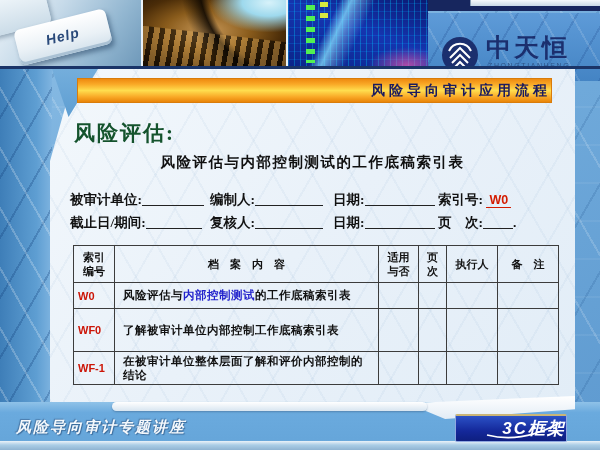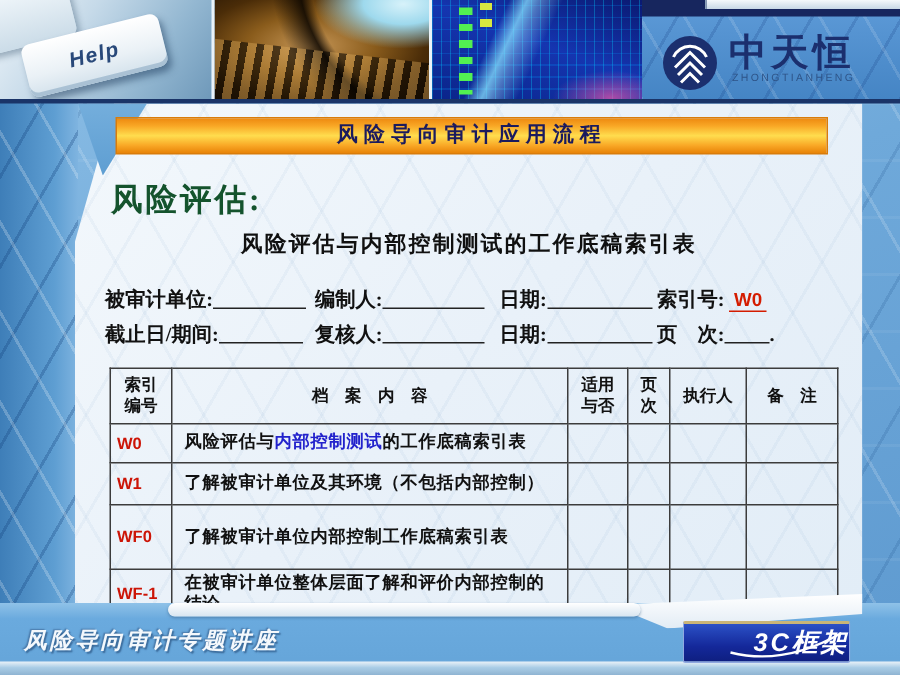--- a/index.html
+++ b/index.html
@@ -50,21 +50,21 @@
     background:
       radial-gradient(ellipse 55px 26px at 85% 96%, rgba(255,90,170,.65), transparent 70%),
       linear-gradient(115deg, transparent 30%, rgba(135,225,255,.75) 37%, rgba(170,235,255,.38) 42%, transparent 51%),
       repeating-linear-gradient(90deg, rgba(0,215,255,.32) 0 1px, transparent 1px 6px),
       repeating-linear-gradient(0deg, rgba(0,150,255,.22) 0 1px, transparent 1px 8px),
       linear-gradient(200deg, #0A1A72 0%, #1535B0 45%, #0A2488 100%); }
   .led-col { position:absolute; left:18px; top:5px; width:9px; height:58px;
     background:repeating-linear-gradient(180deg, #52F052 0 5px, transparent 5px 11px); }
   .led-col2 { position:absolute; left:32px; top:2px; width:8px; height:20px;
     background:repeating-linear-gradient(180deg, #D8E840 0 5px, transparent 5px 11px); }
-  .logo-zone { position:absolute; left:428px; top:0; width:172px; height:68px;
+  .logo-zone { position:absolute; left:428px; top:13px; width:172px; height:68px;
     background:
       repeating-linear-gradient(60deg, rgba(255,255,255,.13) 0 2px, transparent 2px 26px),
       repeating-linear-gradient(-60deg, rgba(20,60,130,.2) 0 2px, transparent 2px 26px),
       linear-gradient(180deg, #5E9BD8 0%, #4484C4 100%); }
   .brand-cn { position:absolute; left:58px; top:18px; font-family:"Liberation Serif", serif;
     font-weight:700; font-size:25px; color:#1B2F6E; letter-spacing:3px; }
   .brand-en { position:absolute; left:60px; top:49px; font-size:7px; color:#2E5488; letter-spacing:1.6px; }
   .logo-svg { position:absolute; left:13px; top:23px; }
   .top-navy { position:absolute; left:428px; top:0; width:172px; height:11px; background:#17265E; }
   .top-white { position:absolute; left:470px; top:0; width:130px; height:6px;
@@ -79,21 +79,21 @@
       repeating-linear-gradient(-60deg, rgba(120,160,200,.08) 0 2px, transparent 2px 34px),
       linear-gradient(135deg, #F3F8FC 0%, #E9F1F9 50%, #E2EDF7 100%);
     clip-path:polygon(26px 0, 100% 0, 100% 100%, 0 100%, 0 92px); }
   .notch { position:absolute; left:52px; top:69px; width:46px; height:48px;
     background:linear-gradient(180deg,#74AEDC,#5E9ED2);
     clip-path:polygon(0 0, 100% 0, 36% 100%); }
   
   .banner { position:absolute; left:77px; top:78px; width:475px; height:25px;
     background:linear-gradient(180deg,#EE8A10 0%,#F9A826 22%,#FFDD4E 50%,#F9A826 78%,#E88408 100%);
     border:1px solid #D97C0A;
-    text-align:center; line-height:24px; font-weight:700; font-size:14px;
+    text-align:right; line-height:24px; font-weight:700; font-size:14px;
     color:#1B1B5E; letter-spacing:4px; font-family:"Liberation Serif", serif; }
   
   .section-label { position:absolute; left:74px; top:119px; font-size:21px; font-weight:700;
     color:#14532d; letter-spacing:2px; font-family:"Liberation Serif", serif; }
   .doc-title { position:absolute; left:50px; top:153px; width:525px; text-align:center;
     font-size:14.5px; font-weight:700; color:#101010; letter-spacing:1.5px;
     font-family:"Liberation Serif", serif; }
   
   .fg { position:absolute; white-space:nowrap; font-size:13.5px; font-weight:700; color:#111;
     font-family:"Liberation Serif", serif; }
@@ -232,28 +232,20 @@
     </thead>
     <tbody>
       <tr class="row1">
         <td class="code">W0</td>
         <td class="content"><span>风险评估与</span><span class="hl">内部控制测试</span><span>的工作底稿索引表</span></td>
         <td></td>
         <td></td>
         <td></td>
         <td></td>
       </tr>
-      <tr class="row2">
-        <td class="code">W1</td>
-        <td class="content">了解被审计单位及其环境（不包括内部控制）</td>
-        <td></td>
-        <td></td>
-        <td></td>
-        <td></td>
-      </tr>
       <tr class="row3">
         <td class="code">WF0</td>
         <td class="content">了解被审计单位内部控制工作底稿索引表</td>
         <td></td>
         <td></td>
         <td></td>
         <td></td>
       </tr>
       <tr class="row4">
         <td class="code">WF-1</td>

